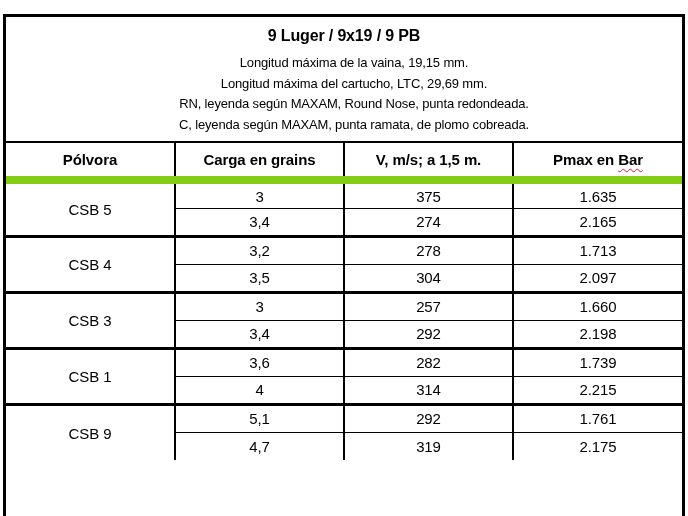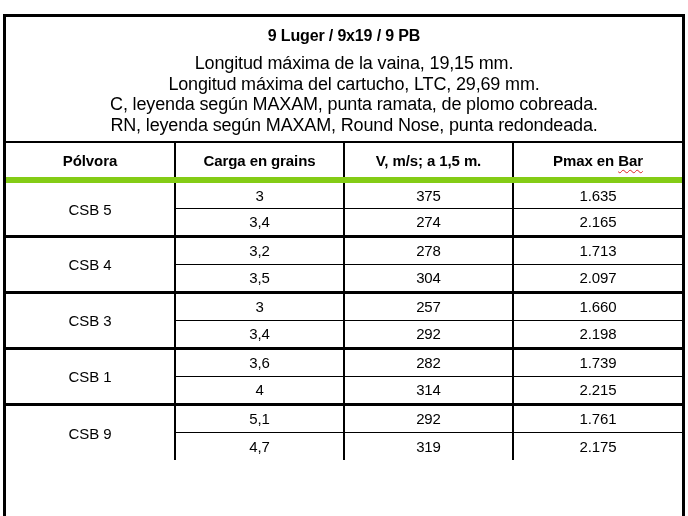--- a/index.html
+++ b/index.html
@@ -22,21 +22,21 @@
     text-align: center;
     letter-spacing: -0.15px;
   }
   .doc-title {
     font-size: 16px;
     font-weight: bold;
     line-height: 22px;
     margin-bottom: 6px;
   }
   .info-line {
-    font-size: 18px;
+    font-size: 13px;
     line-height: 20.6px;
     white-space: nowrap;
     margin-left: 20px;
   }
   .b { font-weight: bold; }
   table.load-table {
     width: 100%;
     border-collapse: collapse;
     table-layout: fixed;
     margin-top: 6px;
@@ -46,21 +46,21 @@
   .load-table th, .load-table td {
     text-align: center;
     vertical-align: middle;
     padding: 0;
     font-size: 15px;
     letter-spacing: -0.1px;
   }
   .load-table thead th {
     font-weight: bold;
     height: 38px;
-    border-bottom: 6px solid #84cc16;
+    border-bottom: 8px solid #84cc16;
   }
   .load-table tbody td { height: 28px; font-weight: normal; }
   
   .cb { border-left: 2px solid #000000; }
   
   tr.g-first td.sub { border-bottom: 1px solid #000000; }
   
   tr.g-first td { border-top: 3px solid #000000; }
   tr.g-first.first-group td { border-top: none; }
   
@@ -75,22 +75,22 @@
 </style>
 </head>
 <body>
 
 <div class="frame">
 
   <div class="intro">
     <div class="doc-title">9 Luger / 9x19 / 9 PB</div>
     <div class="info-line">Longitud máxima de la vaina, 19,15 mm.</div>
     <div class="info-line">Longitud máxima del cartucho, LTC, 29,69 mm.</div>
+    <div class="info-line">RN, leyenda según MAXAM, Round Nose, punta redondeada.</div>
     <div class="info-line">C, leyenda según MAXAM, punta ramata, de plomo cobreada.</div>
-    <div class="info-line">RN, leyenda según MAXAM, Round Nose, punta redondeada.</div>
   </div>
 
   <table class="load-table">
     <colgroup>
         <col>
         <col>
         <col>
         <col>
       </colgroup>
     <thead>

